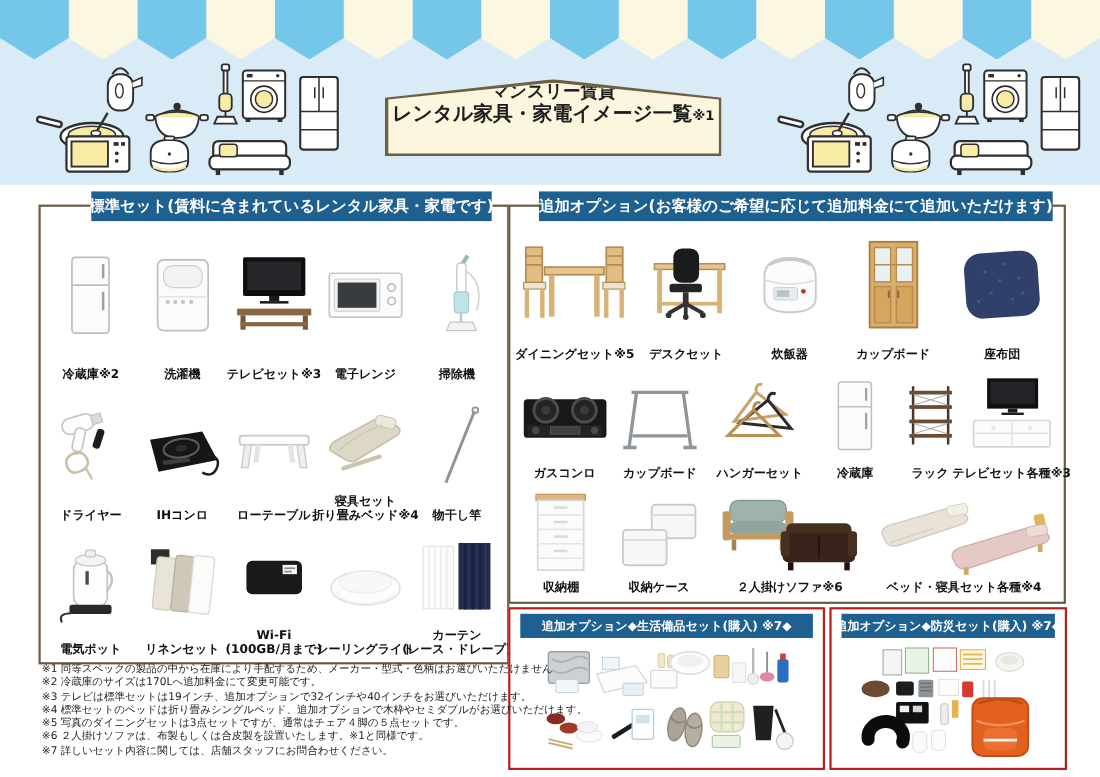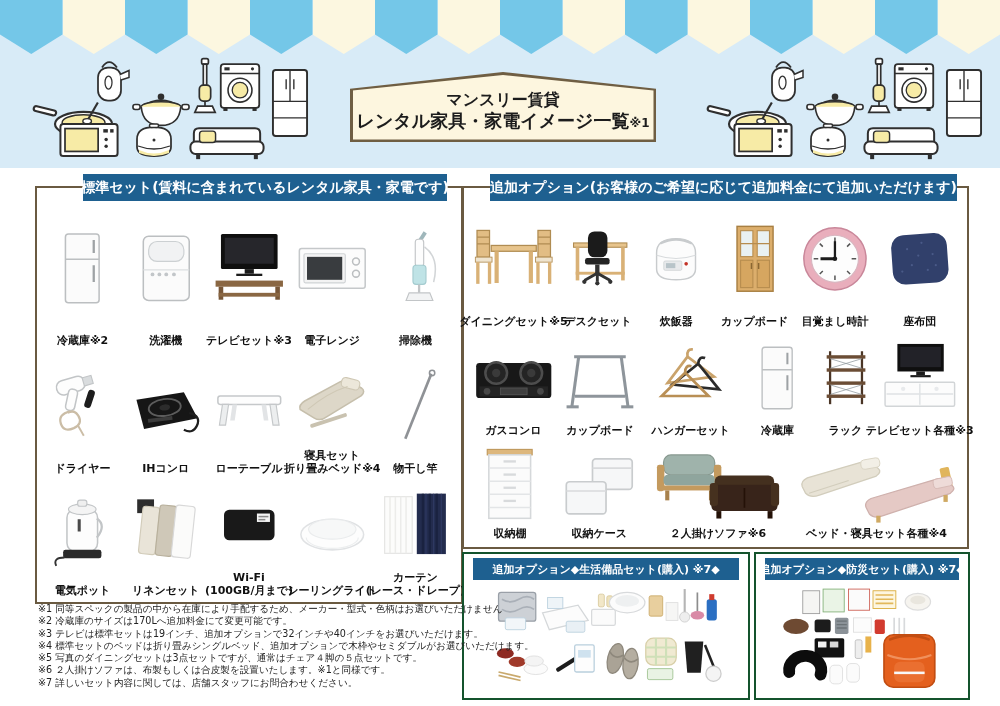--- a/index.html
+++ b/index.html
@@ -13,21 +13,21 @@
   .pennant.blue{background:#74c7e8;}
   .pennant.cream{background:#fcf7e0;}
   .deco{position:absolute;top:52px;width:290px;height:112px;}
   .deco-left{left:28px;} .deco-right{left:702px;}
   .dicon{position:absolute;} .dicon svg{width:100%;height:100%;}
   
   .titlebox{position:absolute;left:350px;top:72px;width:306px;height:70px;
             clip-path:polygon(0 24%,50% 0,100% 24%,100% 100%,0 100%);background:#6f5e43;}
   .titlebox-in{position:absolute;left:2.5px;top:3px;right:2.5px;bottom:2.5px;
             clip-path:polygon(0 24%,50% 0,100% 24%,100% 100%,0 100%);background:#fdf6df;
-            display:flex;flex-direction:column;align-items:center;justify-content:flex-end;padding-bottom:7px;}
+            display:flex;flex-direction:column;align-items:center;justify-content:flex-end;padding-bottom:24px;}
   .title1{font-size:16px;font-weight:bold;color:#1c1c1c;line-height:1.25;}
   .title2{font-size:18px;font-weight:bold;color:#1c1c1c;line-height:1.25;}
   .title2 .note{font-size:12px;font-weight:bold;}
   
   .panel{position:absolute;border:2px solid #6a5a41;background:#fff;}
   .panel-std{left:35px;top:186px;width:424px;height:414px;}
   .panel-opt{left:462px;top:186px;width:503px;height:359px;}
   .panel-header{position:absolute;top:-14px;height:27px;background:#1e6090;color:#fff;
             font-weight:bold;font-size:14px;display:flex;align-items:center;justify-content:center;
             white-space:nowrap;z-index:3;}
@@ -37,21 +37,21 @@
          grid-template-columns:repeat(5,1fr);grid-template-rows:1.15fr 1fr 0.95fr;}
   .optrows{position:absolute;left:4px;right:4px;top:14px;bottom:4px;display:flex;flex-direction:column;}
   .optrow{display:flex;min-height:0;}
   .optrow.r0{flex:1.18;} .optrow.r1{flex:1.0;} .optrow.r2{flex:0.95;}
   .item{display:flex;flex-direction:column;align-items:center;justify-content:flex-end;min-width:0;min-height:0;}
   .photo{flex:1;width:92%;min-height:0;display:flex;align-items:center;justify-content:center;padding:2px 0;}
   .photo svg{width:100%;height:100%;}
   .label{font-size:11px;font-weight:bold;color:#111;text-align:center;line-height:1.18;
          white-space:nowrap;padding-bottom:2px;}
   
-  .pbox{position:absolute;border:2px solid #14532d;background:#fff;}
+  .pbox{position:absolute;border:2px solid #b91c1c;background:#fff;}
   .pbox1{left:462px;top:552px;width:284px;height:144px;}
   .pbox2{left:754px;top:552px;width:212px;height:144px;}
   .pbox-header{margin:4px 9px 0;height:22px;background:#1e6090;color:#fff;font-weight:bold;
          font-size:11px;display:flex;align-items:center;justify-content:center;white-space:nowrap;}
   .pbox-body{position:absolute;left:5px;right:5px;top:30px;bottom:4px;
          display:flex;align-items:center;justify-content:center;}
   .pbox-body svg{width:100%;height:100%;}
   
   .footnotes{position:absolute;left:38px;top:603px;width:460px;}
   .fn{font-size:9.6px;font-weight:normal;color:#222;line-height:1.28;white-space:nowrap;}
@@ -791,30 +791,20 @@
           <div class="item" style="flex: 0.95 1 0px;">
             <div class="photo">
               <svg>
                 <use href="#ic-cupboard" width="100%" height="100%"></use>
               </svg>
             </div>
             <div class="label">
               <div>カップボード</div>
             </div>
           </div>
-          <div class="item" style="flex: 1 1 0px;">
-            <div class="photo">
-              <svg>
-                <use href="#ic-clock" width="100%" height="100%"></use>
-              </svg>
-            </div>
-            <div class="label">
-              <div>目覚まし時計</div>
-            </div>
-          </div>
           <div class="item" style="flex: 1.05 1 0px;">
             <div class="photo">
               <svg>
                 <use href="#ic-cushion" width="100%" height="100%"></use>
               </svg>
             </div>
             <div class="label">
               <div>座布団</div>
             </div>
           </div>

